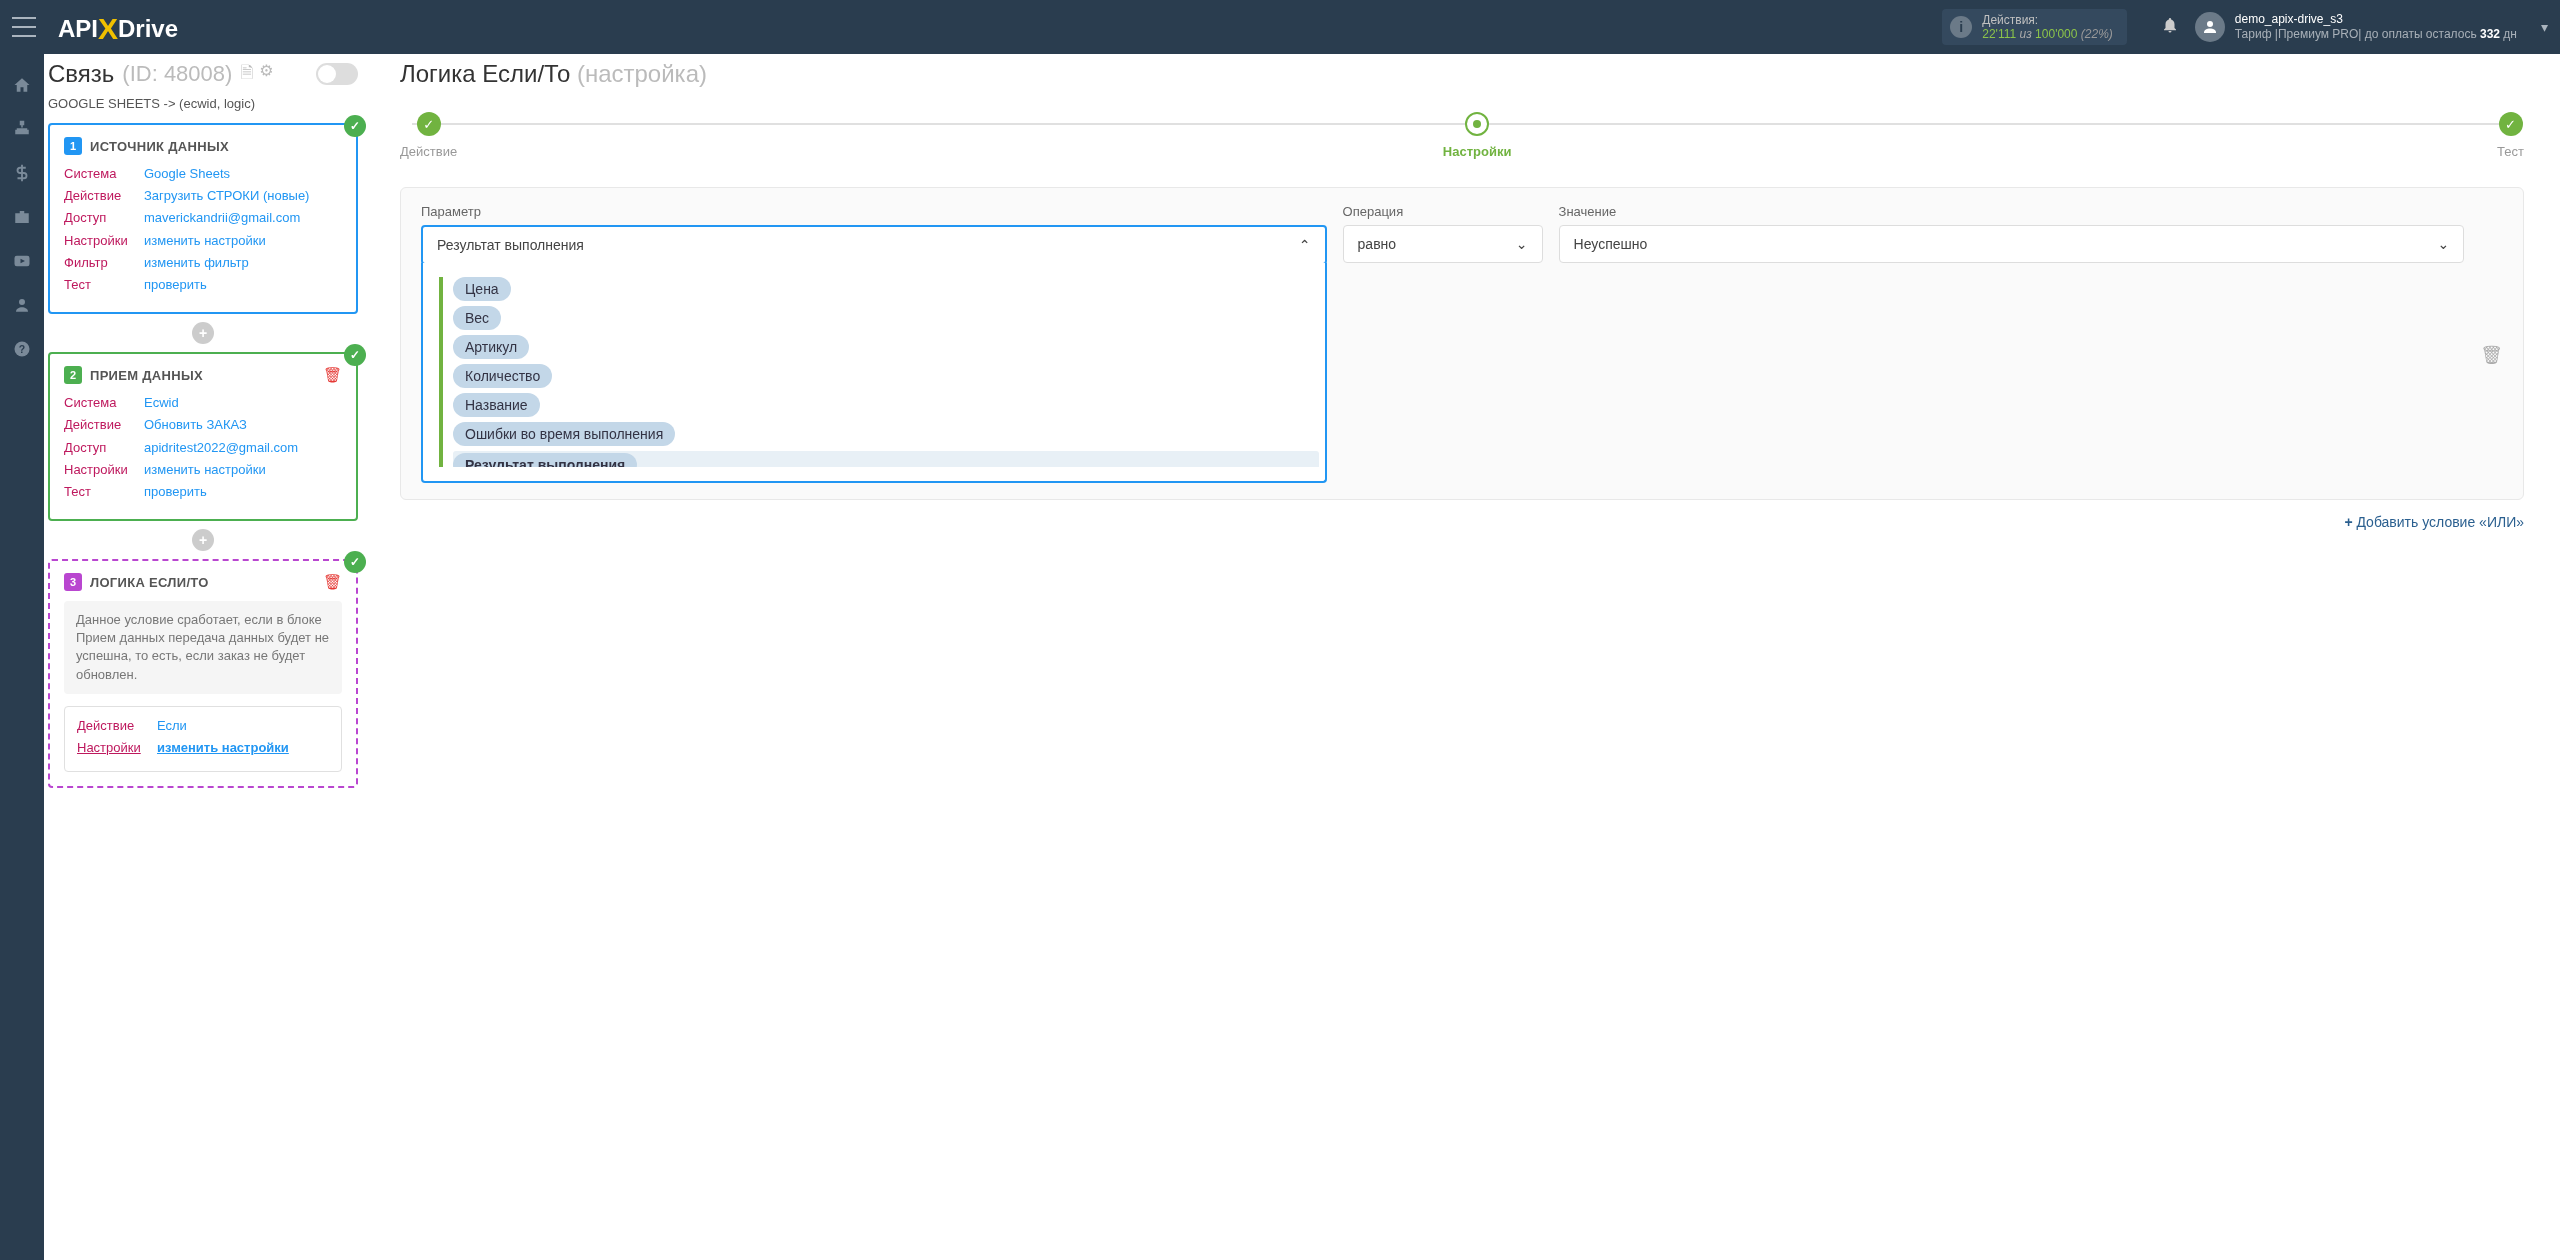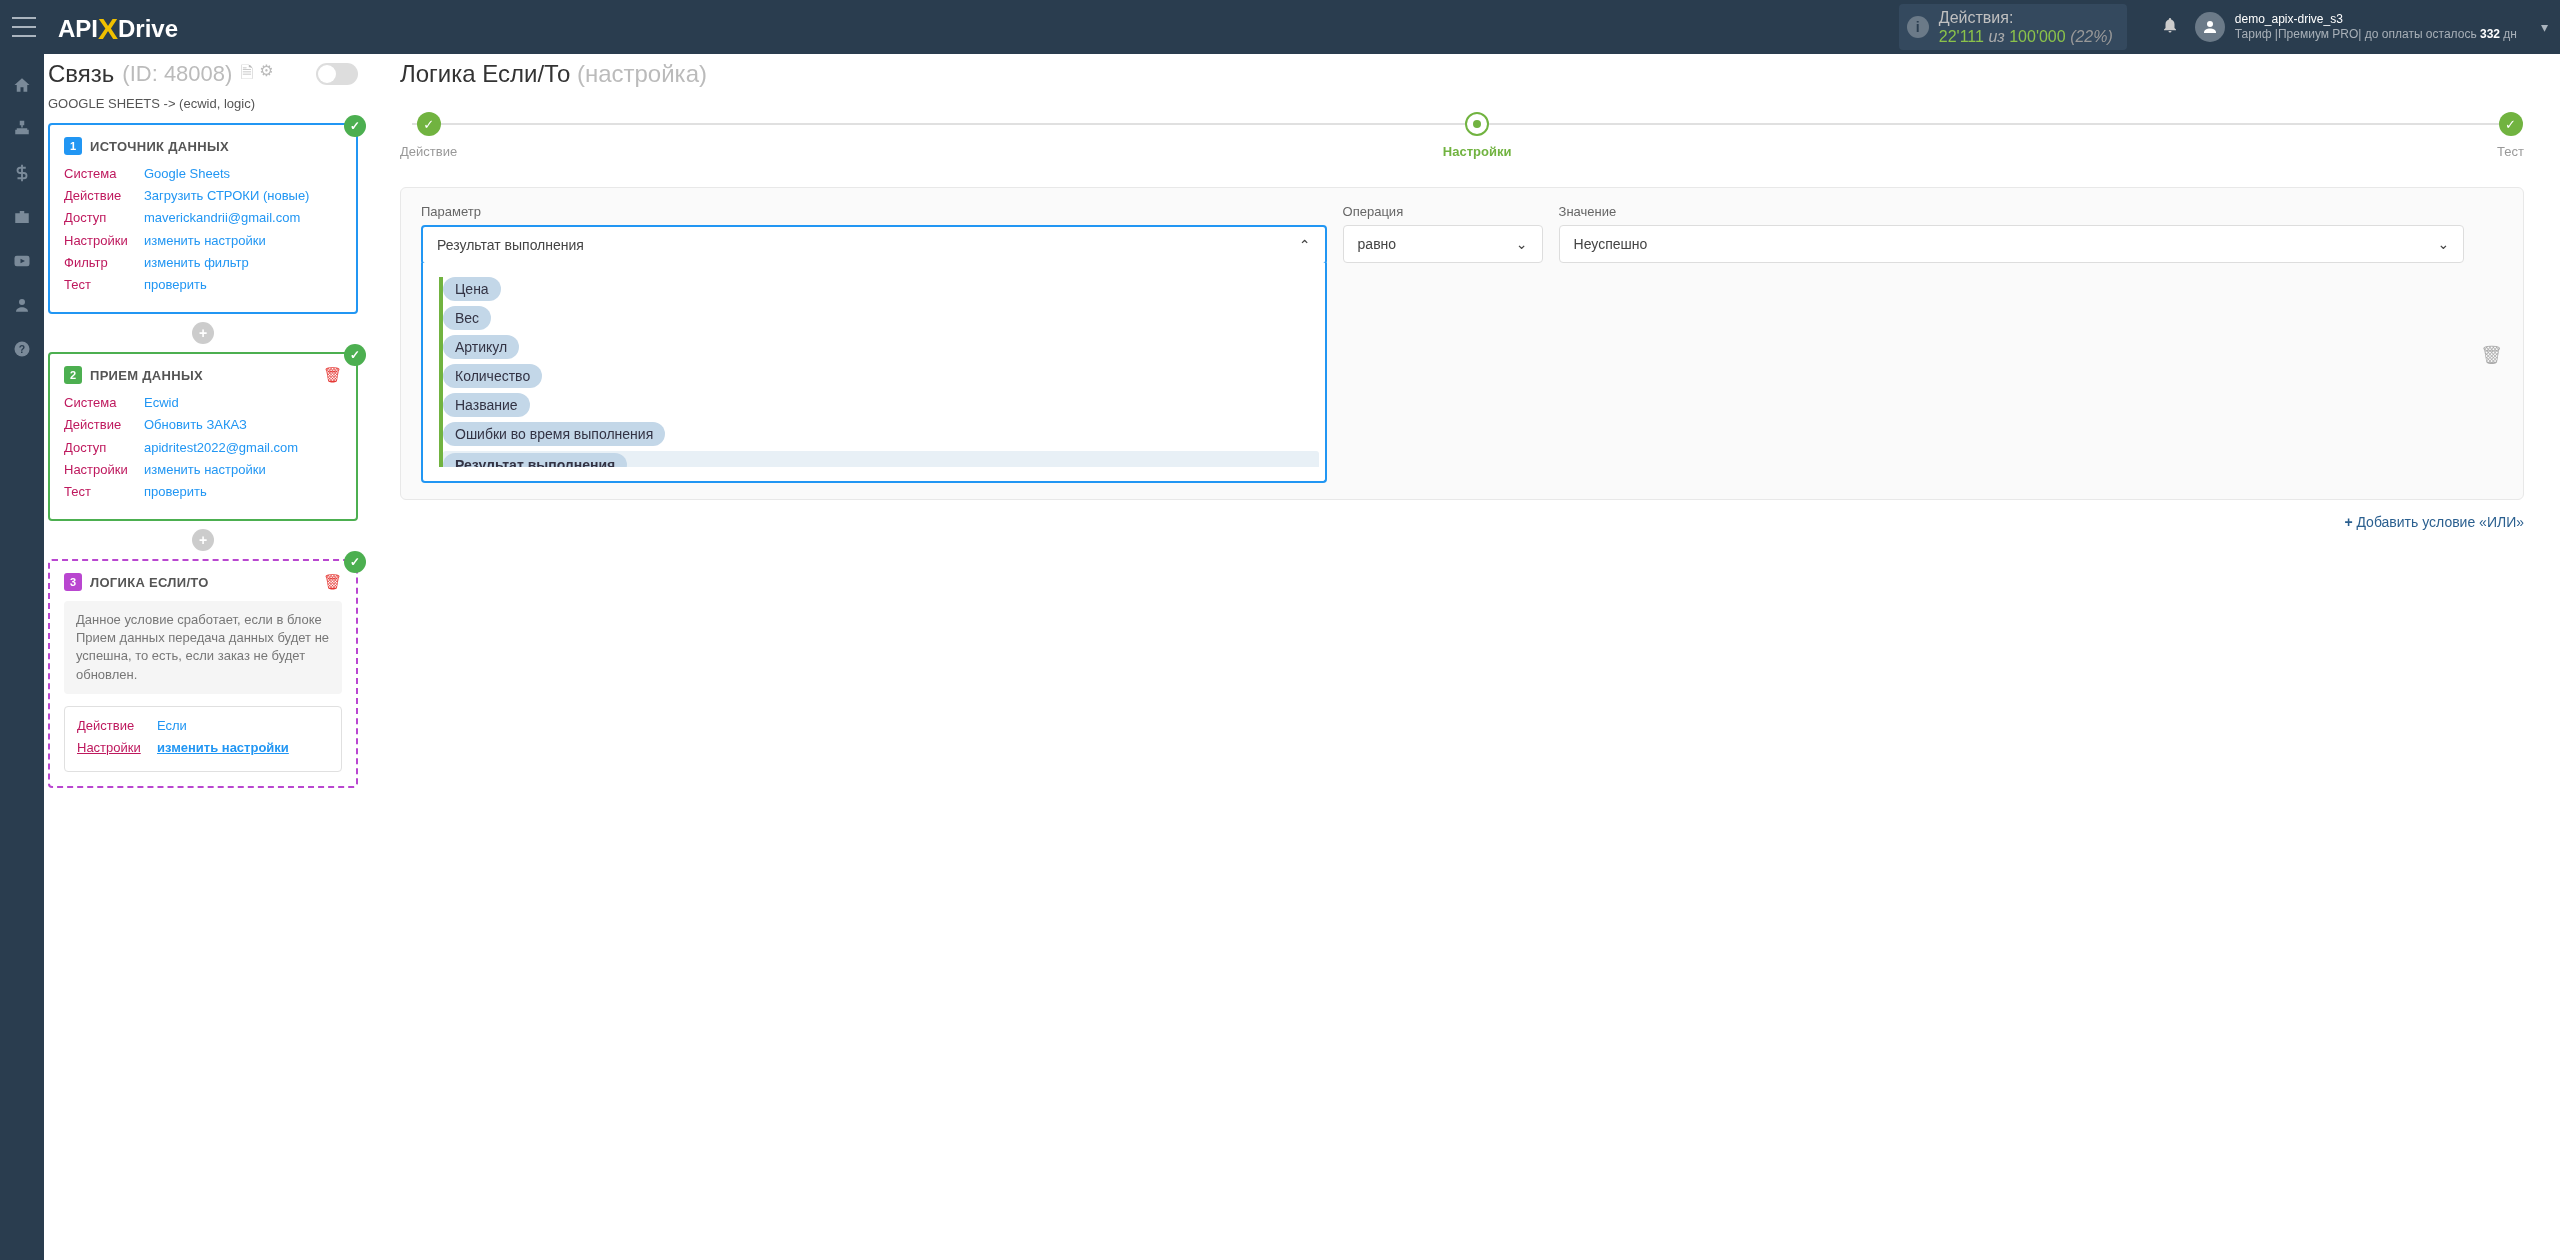--- a/index.html
+++ b/index.html
@@ -32,21 +32,21 @@
       align-items: center;
       padding: 4px 14px 4px 8px;
       border-radius: 4px;
       margin-right: 18px;
     }
     .action-badge-icon {
       width: 22px; height: 22px; border-radius: 50%;
       background: #6b7a88; display: flex; align-items: center; justify-content: center;
       font-weight: bold; color: #2a3d4f; margin-right: 10px; font-size: 14px;
     }
-    .action-text { display: flex; flex-direction: column; line-height: 1.2; font-size: 16px;}
+    .action-text { display: flex; flex-direction: column; line-height: 1.2; font-size: 12px;}
     .action-label { color: #c0c0c0; }
     .action-stats { color: #8bc34a; }
     .action-stats em { color: #aaa; font-style: italic; }
     .action-pct { color: #999; }
     .bell { margin: 0 16px; color: #ccc; font-size: 18px; cursor: pointer; }
     .user-block { display: flex; align-items: center; gap: 10px; }
     .user-avatar { width: 30px; height: 30px; border-radius: 50%; background: #6b7a88; display: flex; align-items: center; justify-content: center; }
     .user-info { display: flex; flex-direction: column; line-height: 1.25; font-size: 12px; }
     .user-name { color: #fff; }
     .user-meta { color: #a8b0b8; }
@@ -201,21 +201,21 @@
     }
     .sel.open { border: 2px solid #2196f3; }
     .del-icon { color: #aaa; font-size: 18px; cursor: pointer; align-self: center; margin-top: 22px; }
     
     .dropdown {
       border: 2px solid #2196f3; border-top: none;
       border-radius: 0 0 4px 4px; background: #fff;
       padding: 14px 6px 14px 16px; margin-top: -2px;
       position: relative;
     }
-    .dd-inner { border-left: 4px solid #71b340; display: flex; flex-direction: column; gap: 5px; align-items: flex-start; max-height: 190px; overflow-y: auto;}
+    .dd-inner { border-left: 4px solid #71b340; padding-left: 10px; display: flex; flex-direction: column; gap: 5px; align-items: flex-start; max-height: 190px; overflow-y: auto;}
     .dd-item {
       background: #c3d7e8; color: #334; padding: 4px 12px;
       border-radius: 12px; font-size: 14px; cursor: pointer;
       display: inline-block;
     }
     .dd-item.selected { background: #c3d7e8; font-weight: 600; width: auto; }
     .dd-item-row { display: flex; }
     .dd-item-row.sel-row { background: #e8f0f6; border-radius: 3px; padding: 2px 0 2px 0; width: 100%; }
     
     .add-or {

